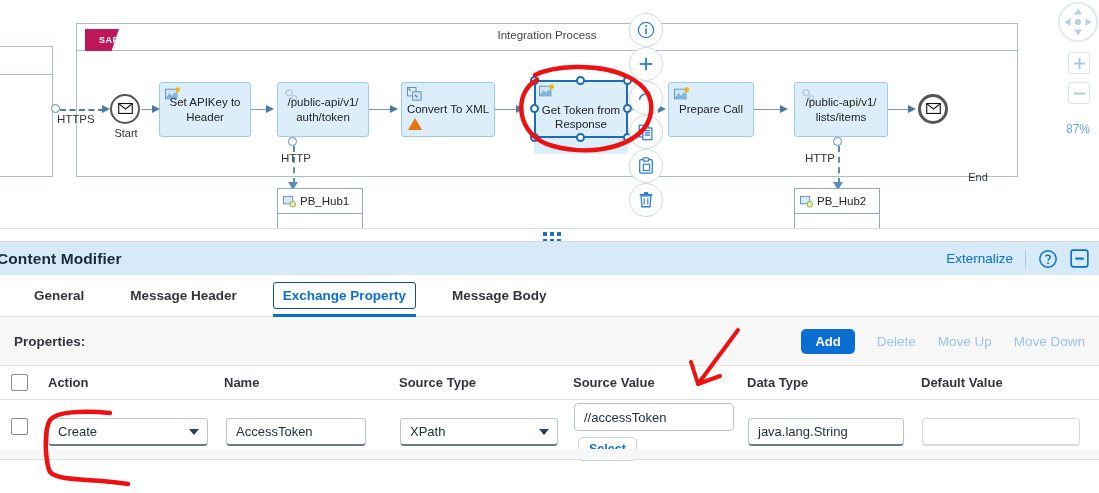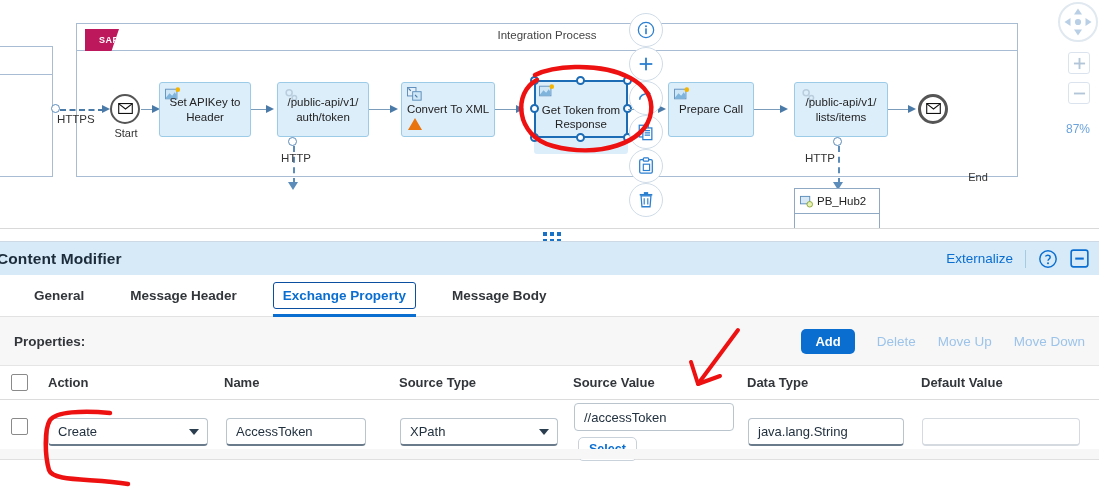--- a/index.html
+++ b/index.html
@@ -318,20 +318,29 @@
     <span class="lbl"><span>/public-api/v1/</span><br><span>auth/token</span></span>
   </div>
 
   <div class="conn" style="left:369px; top:109px; width:24px;"></div>
   <div class="arrow-r" style="left:390px; top:104.5px;"></div>
 
   <div class="ring" style="left:288px; top:137px;"></div>
   <div class="dashed-v" style="left:292.5px; top:146px; height:38px;"></div>
   <div class="arrow-d" style="left:288px; top:182px;"></div>
   <div class="msg-lbl" style="left:281px; top:152px;">HTTP</div>
+  <div class="recv" style="left:277px; top:188px;">
+    <div class="rhdr">
+      <svg width="13" height="13" viewBox="0 0 14 14">
+          <rect x="0.5" y="1.5" width="10" height="8" fill="#d8e8f5" stroke="#5b8cba"></rect>
+          <circle cx="10.5" cy="10" r="3" fill="#e8f3b0" stroke="#8aa83a"></circle>
+        </svg>
+      <span>PB_Hub1</span>
+    </div>
+  </div>
 
   <div class="node" style="left:401px; top:82px; width:94px; height:55px;">
     <span class="node-icon">
       <svg width="17" height="16" viewBox="0 0 18 17">
           <rect x="0.5" y="0.5" width="9" height="9" fill="#e4f0fa" stroke="#5b8cba"></rect>
           <rect x="6" y="5" width="9" height="9" fill="#cfe6f7" stroke="#5b8cba"></rect>
           <path d="M1.5 1.5 L4 4 M8.5 8.5 L11 11" stroke="#4a7aa8" stroke-width="1.2"></path>
         </svg>
     </span>
     <span class="lbl">Convert To XML</span>

